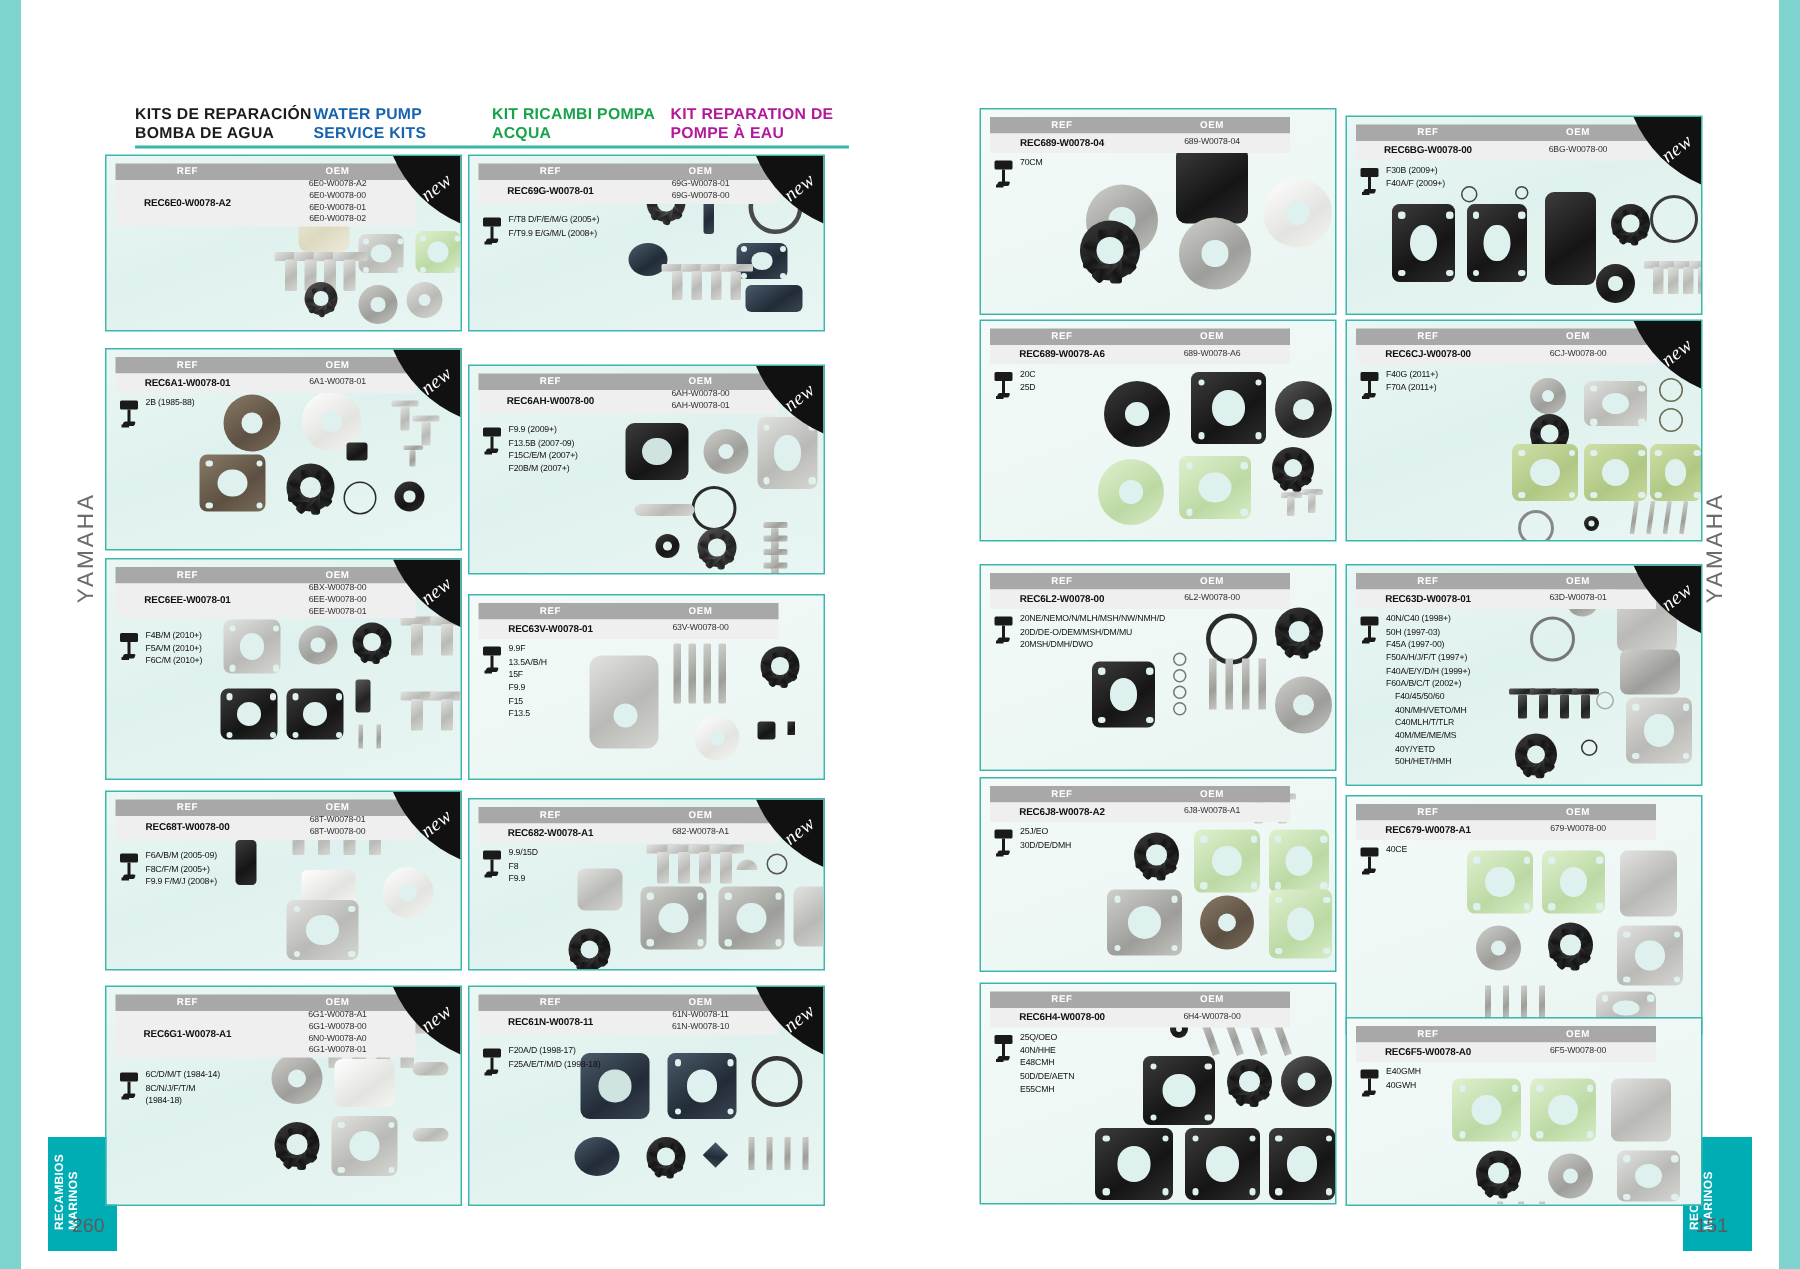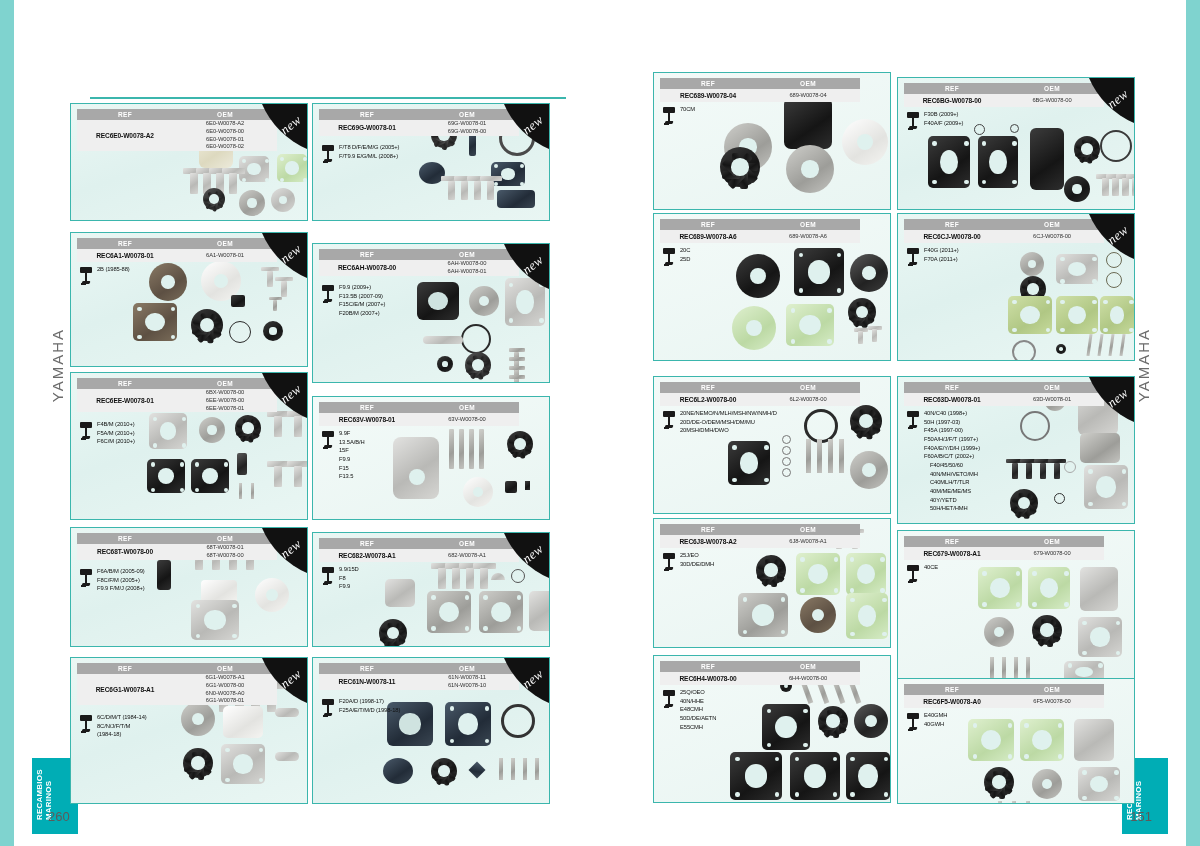--- a/index.html
+++ b/index.html
@@ -164,20 +164,30 @@
     <div class="side-tab side-tab-left">
       <span>YAMAHA</span>
     </div>
 
     <div class="brand brand-left">
       <span>RECAMBIOS MARINOS</span>
     </div>
 
     <div class="folio folio-left">260</div>
 
+    <div class="headings">
+      <div class="heading h-es">KITS DE REPARACIÓN
+BOMBA DE AGUA</div>
+      <div class="heading h-en">WATER PUMP
+SERVICE KITS</div>
+      <div class="heading h-it">KIT RICAMBI
+POMPA ACQUA</div>
+      <div class="heading h-fr">KIT REPARATION DE POMPE
+À EAU</div>
+    </div>
     <div class="heading-rule"></div>
   </div>
 
   <div class="page page-right">
     <div class="side-tab side-tab-right">
       <span>YAMAHA</span>
     </div>
     <div class="brand brand-right">
       <span>RECAMBIOS MARINOS</span>
     </div>

